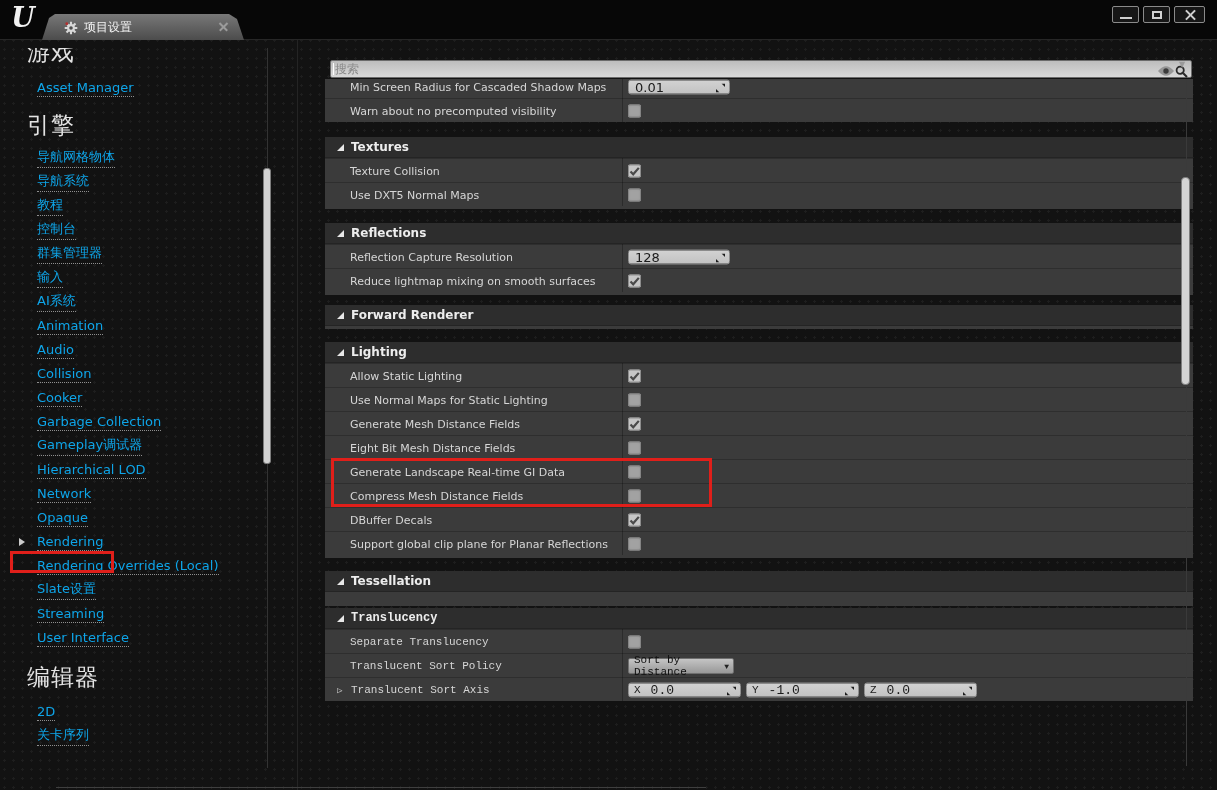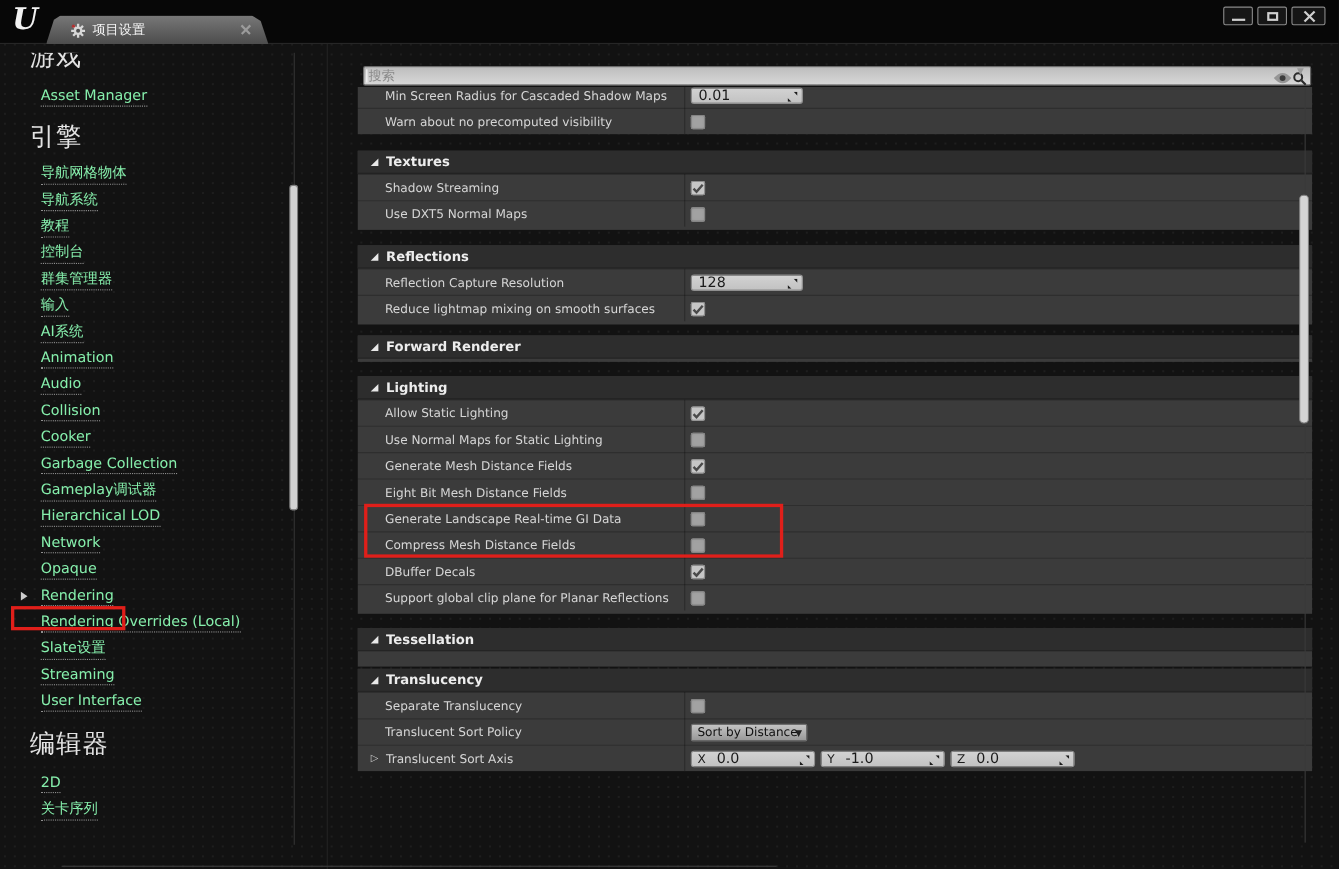--- a/index.html
+++ b/index.html
@@ -30,21 +30,21 @@
   .wmin-glyph{position:absolute;left:7px;top:10px;width:12px;height:2px;background:#d0d0d0;}
   .wmax-glyph{position:absolute;left:8px;top:4px;width:10px;height:8px;border:2px solid #d0d0d0;}
   .wclose-glyph{position:absolute;left:10px;top:3px;width:10px;height:10px;}
   .wclose-glyph .xbar{width:13px;height:2px;background:#d0d0d0;top:4px;left:-1px;}
   
   .splitline{position:absolute;left:297px;top:40px;bottom:0;width:1px;background:#242424;}
   .sidebar{position:absolute;left:0;top:40px;width:290px;height:750px;overflow:hidden;padding-top:8px;}
   .side-heading{font-size:23px;color:#e3e3e3;padding-left:27px;letter-spacing:1px;line-height:34px;height:34px;}
   .clipH{height:24px;overflow:hidden;}
   .clipH .side-heading{margin-top:-13px;height:34px;}
-  .side-item{height:24px;display:flex;align-items:center;padding-left:37px;font-size:13px;color:#86efac;position:relative;}
+  .side-item{height:24px;display:flex;align-items:center;padding-left:37px;font-size:13px;color:#0ea5e9;position:relative;}
   .side-label{border-bottom:1px dotted #8f8f8f;padding-bottom:1px;white-space:nowrap;}
   .side-item .tri{position:absolute;left:19px;width:0;height:0;border-left:6px solid #cccccc;border-top:4px solid transparent;border-bottom:4px solid transparent;}
   .mt4{margin-top:4px;} .mt8{margin-top:8px;} .mt10{margin-top:10px;} .mt6{margin-top:6px;}
   
   .sb-track{position:absolute;width:1px;background:#333;top:48px;bottom:22px;left:267px;}
   .sb-thumb{position:absolute;left:263px;top:168px;width:8px;height:296px;background:#d2d2d2;border-radius:3px;border:1px solid #7d7d7d;}
   
   .search-wrap{position:absolute;left:330px;top:60px;width:862px;height:18px;background:linear-gradient(#bdbdbd,#d8d8d8);border:1px solid #6b6b6b;border-radius:2px;}
   .search-input{position:absolute;left:4px;top:0;width:770px;height:16px;border:none;outline:none;background:transparent;font-size:12px;color:#333;font-family:inherit;}
   .search-input::placeholder{color:#8a8a8a;opacity:1;}
@@ -260,21 +260,21 @@
       </div>
     </div>
     <div class="section" style="margin-top: 15px; padding-bottom: 3px;">
       <div class="sec-header">
         <span class="sec-tri"></span>
         <span class="sec-title">Textures</span>
       </div>
       <div class="rows">
         <div class="coldiv"></div>
         <div class="srow">
-          <span class="rlabel">Shadow Streaming</span>
+          <span class="rlabel">Texture Collision</span>
           <div class="rctl">
             <div class="cb on">
               <span><svg width="11" height="10" viewBox="0 0 11 10">
                   <path d="M1.5 5 L4.2 7.8 L9.8 1.4" stroke="#4a4a4a" stroke-width="2.2" fill="none"></path>
                 </svg></span>
             </div>
           </div>
         </div>
         <div class="srow">
           <span class="rlabel">Use DXT5 Normal Maps</span>
@@ -391,21 +391,21 @@
           </div>
         </div>
       </div>
     </div>
     <div class="section" style="margin-top: 13px; padding-bottom: 14px;">
       <div class="sec-header">
         <span class="sec-tri"></span>
         <span class="sec-title">Tessellation</span>
       </div>
     </div>
-    <div class="section" style="margin-top: 2px; padding-bottom: 0px;">
+    <div class="section" style="margin-top: 2px; padding-bottom: 0px; font-family: Liberation Mono, monospace;">
       <div class="sec-header">
         <span class="sec-tri"></span>
         <span class="sec-title">Translucency</span>
       </div>
       <div class="rows">
         <div class="coldiv"></div>
         <div class="srow">
           <span class="rlabel">Separate Translucency</span>
           <div class="rctl">
             <div class="cb off"></div>

